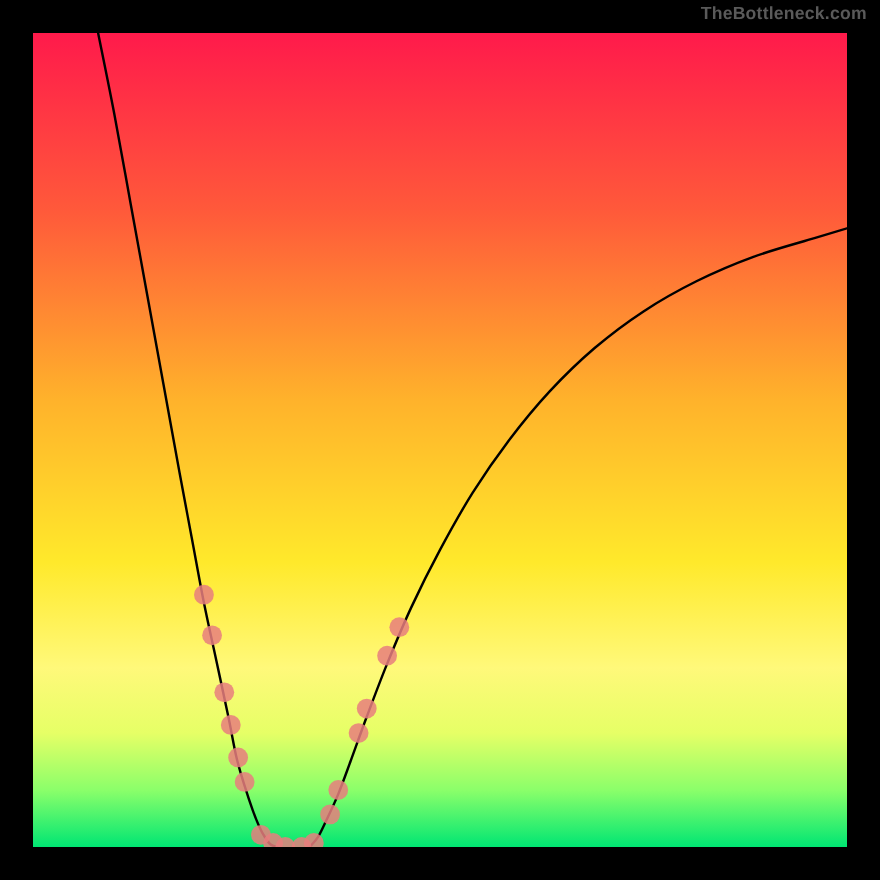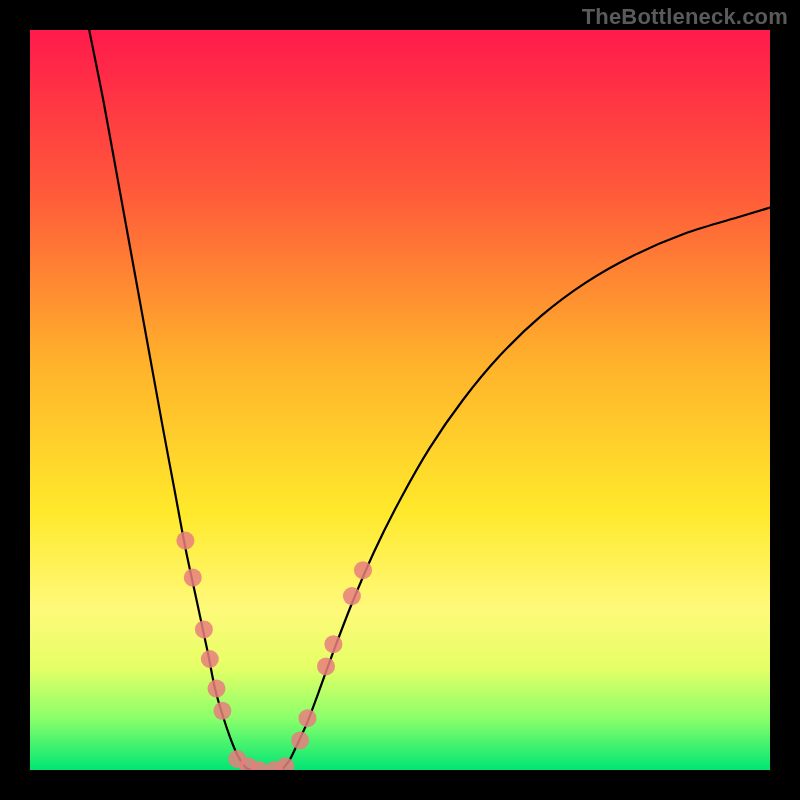--- a/index.html
+++ b/index.html
@@ -13,21 +13,21 @@
   .frame {
     width: 800px;
     height: 800px;
     background: #000;
     position: relative;
   }
   .watermark {
     position: absolute;
     top: 4px;
     right: 12px;
-    font-size: 22px;
+    font-size: 16px;
     font-weight: 600;
     color: #5a5a5a;
     letter-spacing: 0.2px;
     z-index: 10;
   }
   .plot {
     position: absolute;
     left: 30px;
     top: 30px;
     width: 740px;

